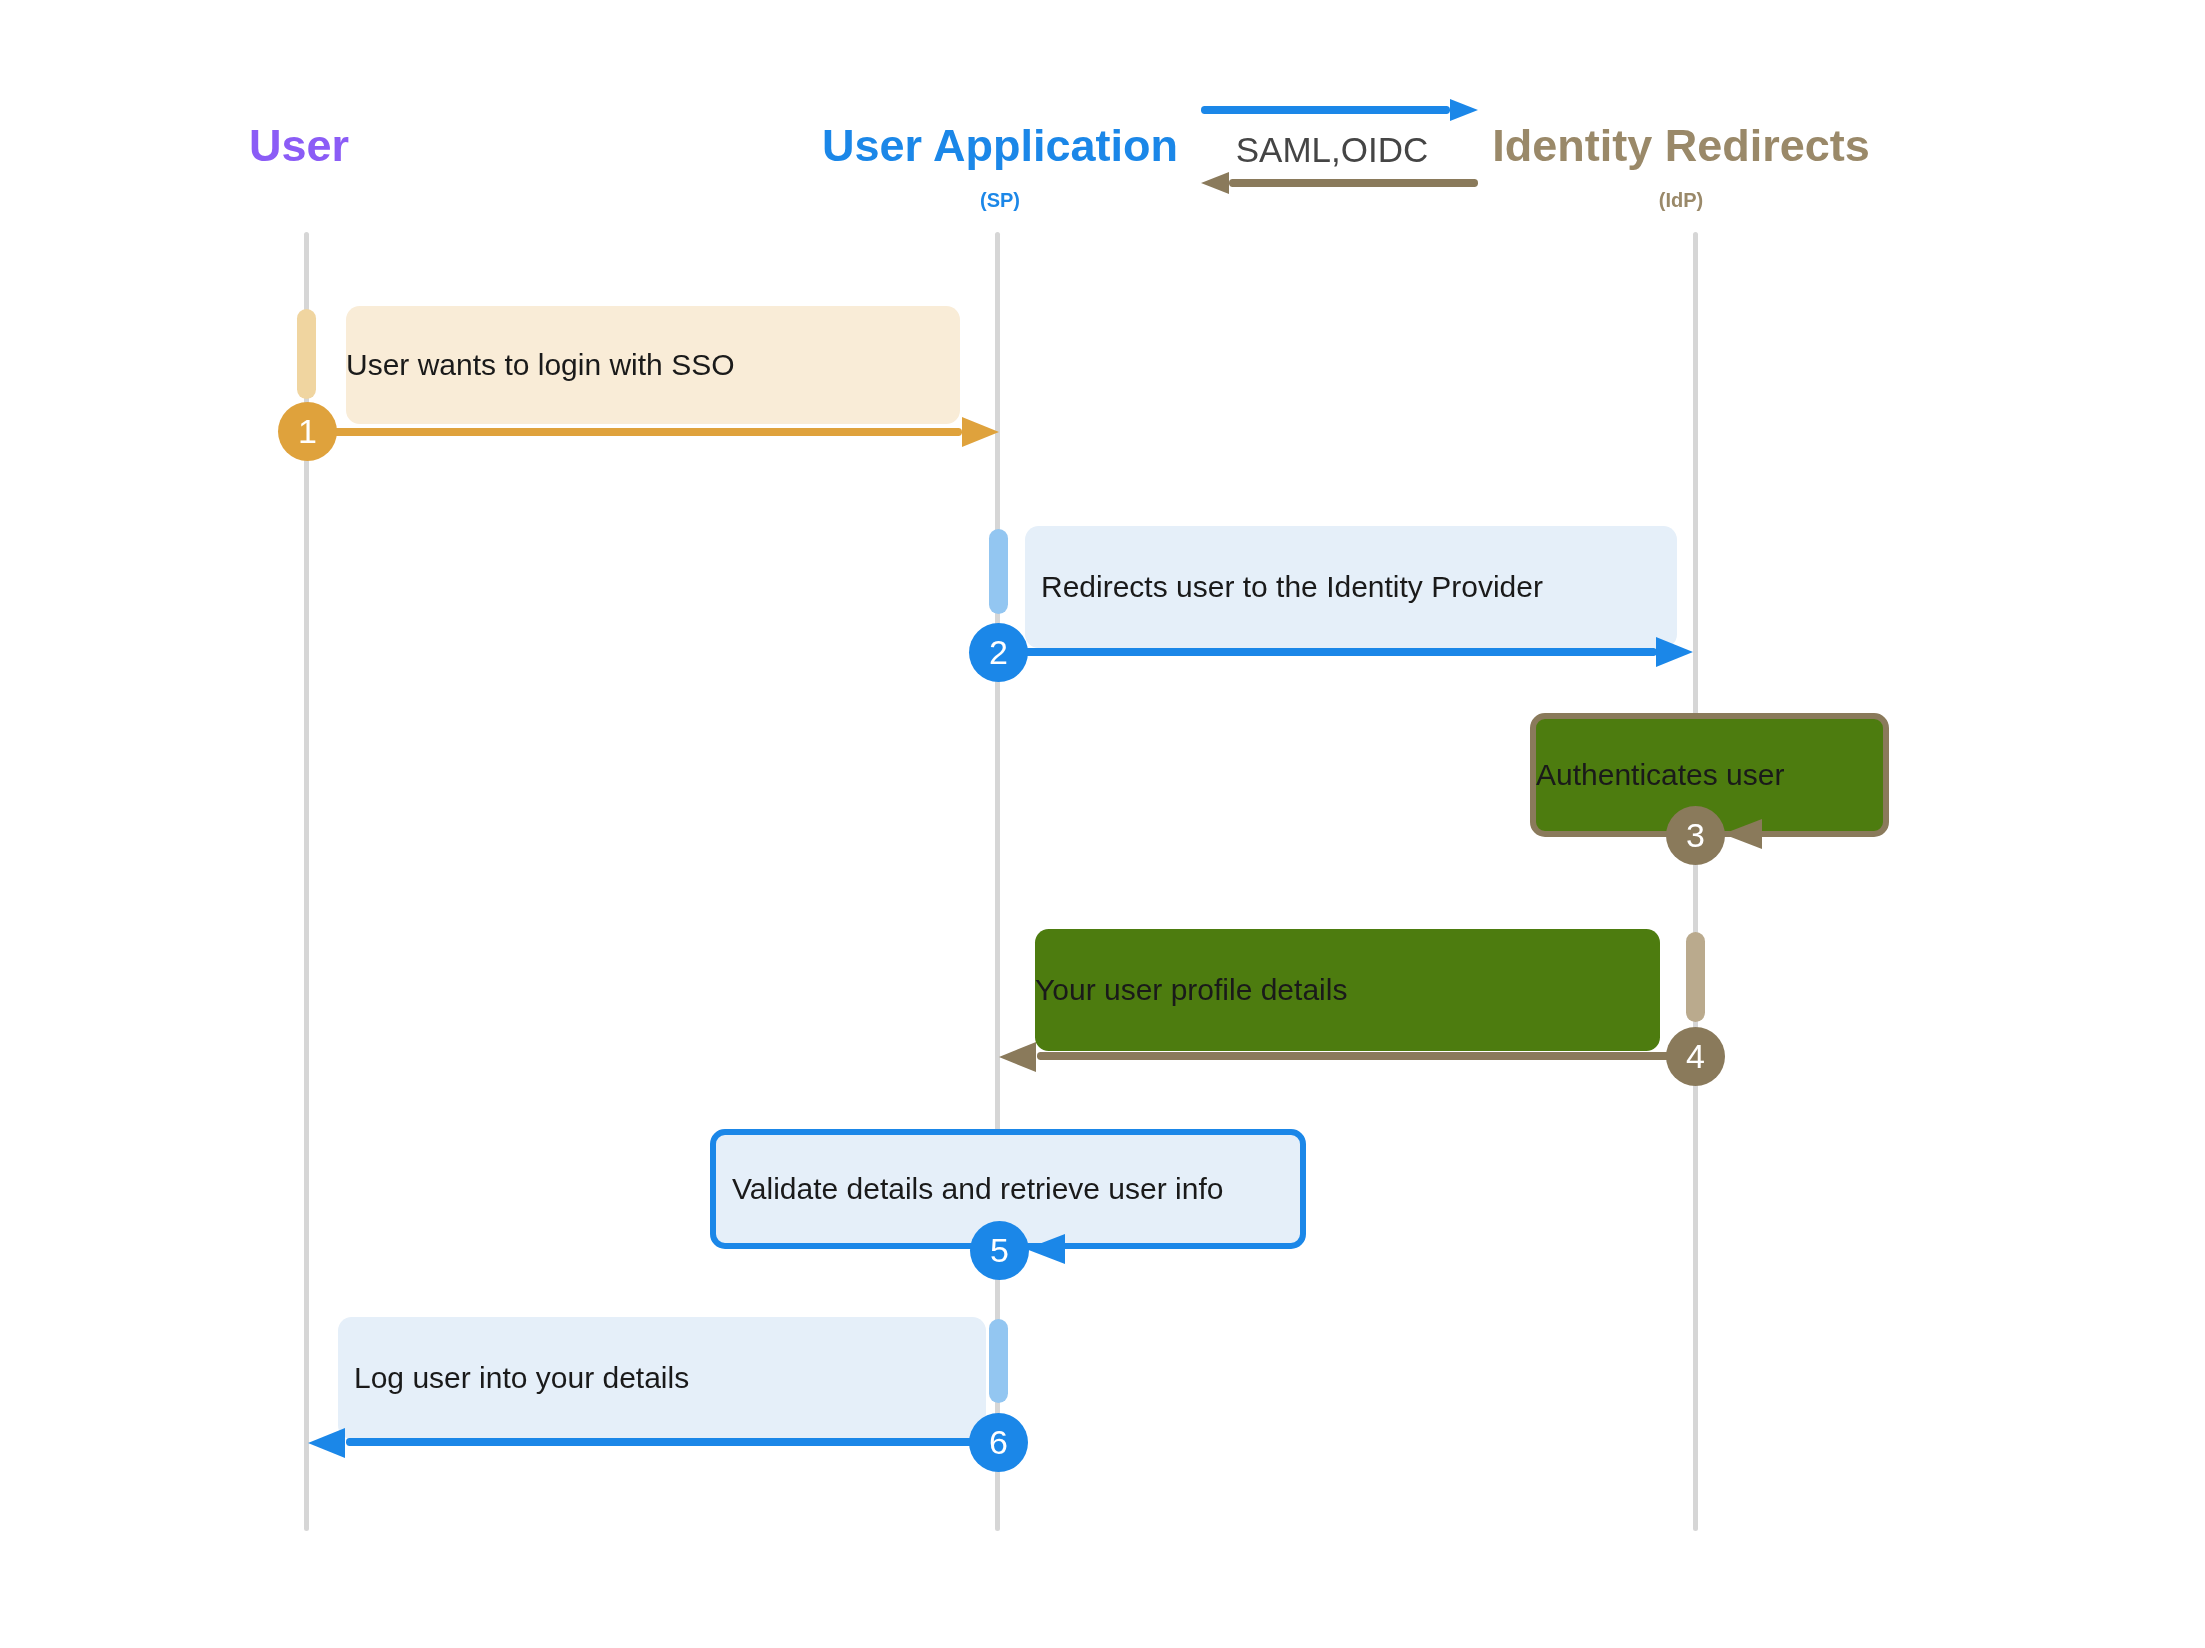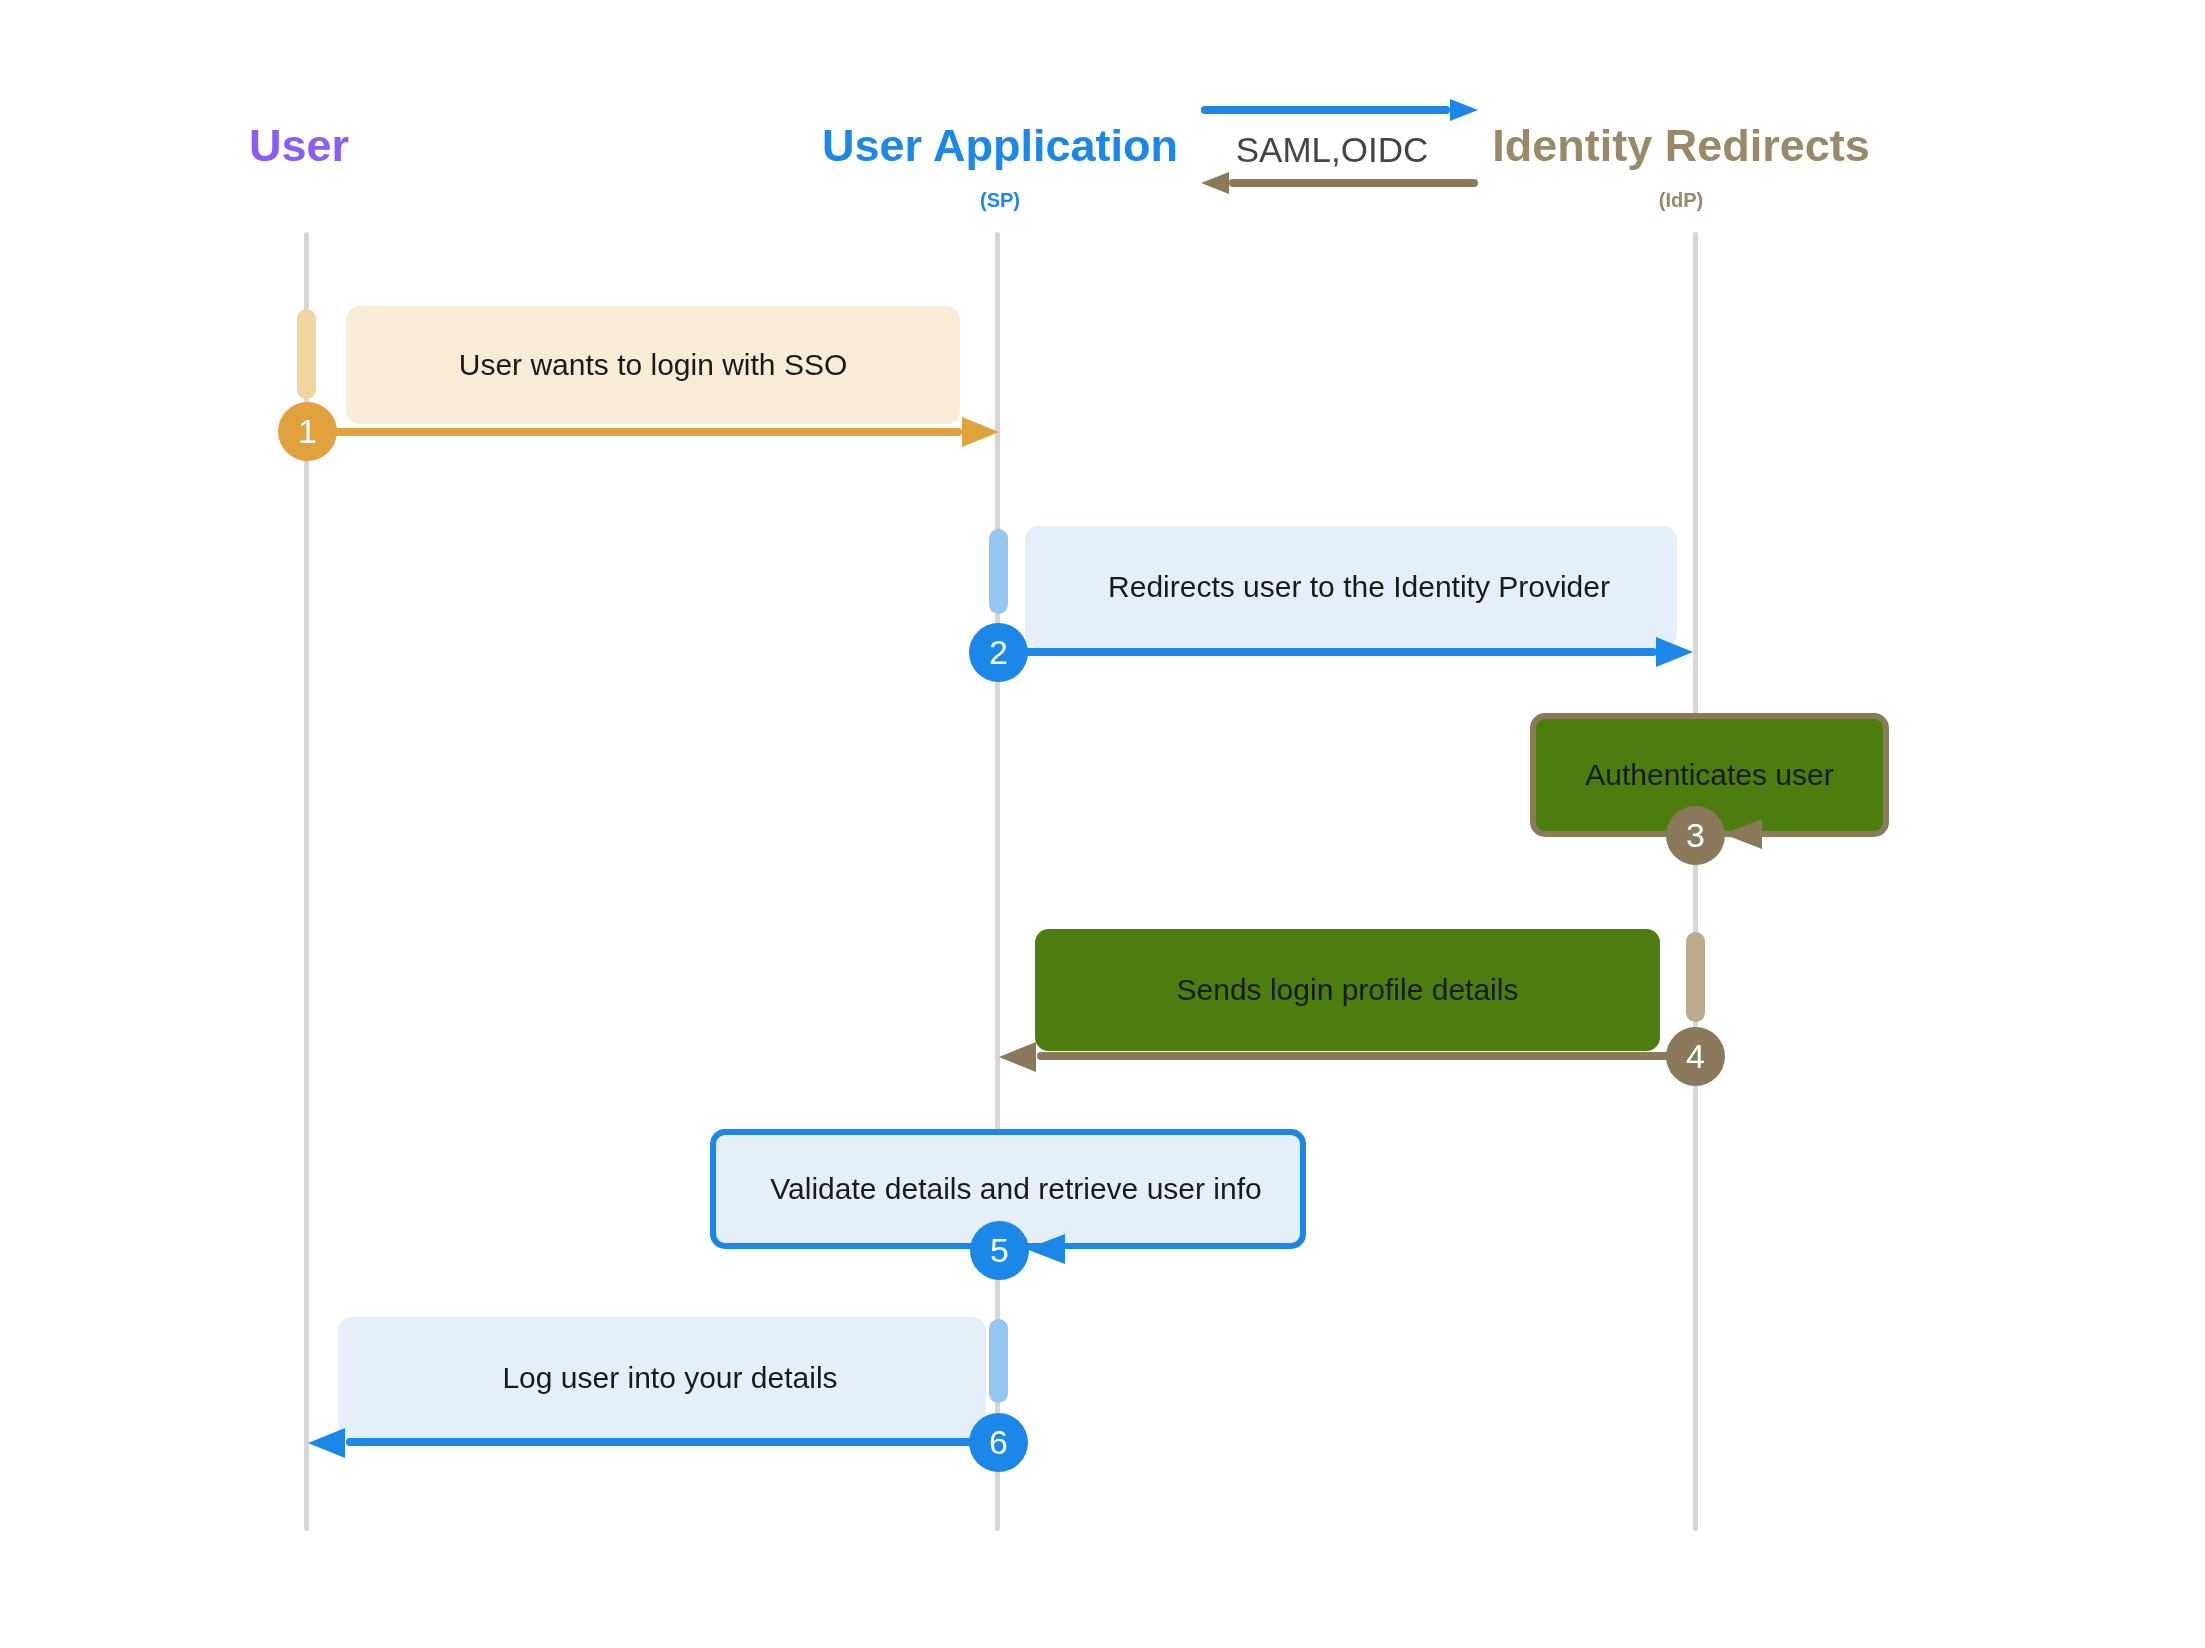--- a/index.html
+++ b/index.html
@@ -16,21 +16,21 @@
   .t-idp{color:#9A8969;}
   .protocol-label{position:absolute;transform:translateX(-50%);font-size:35px;line-height:35px;
        font-weight:500;color:#454545;white-space:nowrap;}
   .hline{position:absolute;height:7.5px;border-radius:3.7px;}
   .mline{position:absolute;height:8px;border-radius:3.7px;}
   .tri{position:absolute;width:0;height:0;border-style:solid;border-color:transparent;}
   .tri-right{border-top-width:15px;border-bottom-width:15px;border-right-width:0;}
   .tri-left{border-top-width:15px;border-bottom-width:15px;border-left-width:0;}
   .tri-right-sm{border-top-width:11.2px;border-bottom-width:11.2px;border-right-width:0;}
   .tri-left-sm{border-top-width:11.2px;border-bottom-width:11.2px;border-left-width:0;}
-  .msg-box{position:absolute;border-radius:13.7px;display:flex;align-items:center;justify-content:center;
+  .msg-box{position:absolute;border-radius:13.7px;display:flex;align-items:center;justify-content:flex-start;
        font-size:30px;color:#1A1A1A;white-space:nowrap;}
   .fill-gold{background:#F9ECD7;}
   .fill-blue{background:#E5EFF9;padding-left:16px;}
   .fill-brown{background:#4d7c0f;}
   .bordered-brown{border:6.9px solid #8A7A5B;border-radius:15px;}
   .bordered-blue{border:6.9px solid #1B87E8;border-radius:15px;}
   .activation{position:absolute;width:18.7px;border-radius:9.4px;}
   .act-gold{background:#F0D5A0;}
   .act-blue{background:#93C6F1;}
   .act-brown{background:#BAAA8D;}
@@ -83,21 +83,21 @@
   <div class="badge badge-blue" style="left:969px;top:623px;">2</div>
 
   <div class="msg-box fill-brown bordered-brown" style="left:1530px;top:713px;width:347px;height:112px;">
     <span>Authenticates user</span>
   </div>
   <div class="tri tri-left" style="left:1723px;top:819px;border-right:39px solid #8A7A5B;"></div>
   <div class="badge badge-brown" style="left:1666px;top:806px;">3</div>
 
   <div class="activation act-brown" style="left:1686px;top:932px;height:90px;"></div>
   <div class="msg-box fill-brown" style="left:1035px;top:929px;width:625px;height:122px;">
-    <span>Sends login profile details</span>
+    <span>Your user profile details</span>
   </div>
   <div class="mline c-brown" style="left:1037px;top:1052px;width:659px;"></div>
   <div class="tri tri-left" style="left:999px;top:1042px;border-right:37px solid #8A7A5B;"></div>
   <div class="badge badge-brown" style="left:1666px;top:1027px;">4</div>
 
   <div class="msg-box fill-blue bordered-blue" style="left:710px;top:1129px;width:568px;height:108px;">
     <span>Validate details and retrieve user info</span>
   </div>
   <div class="tri tri-left" style="left:1026px;top:1234px;border-right:39px solid #1B87E8;"></div>
   <div class="badge badge-blue" style="left:970px;top:1221px;">5</div>

